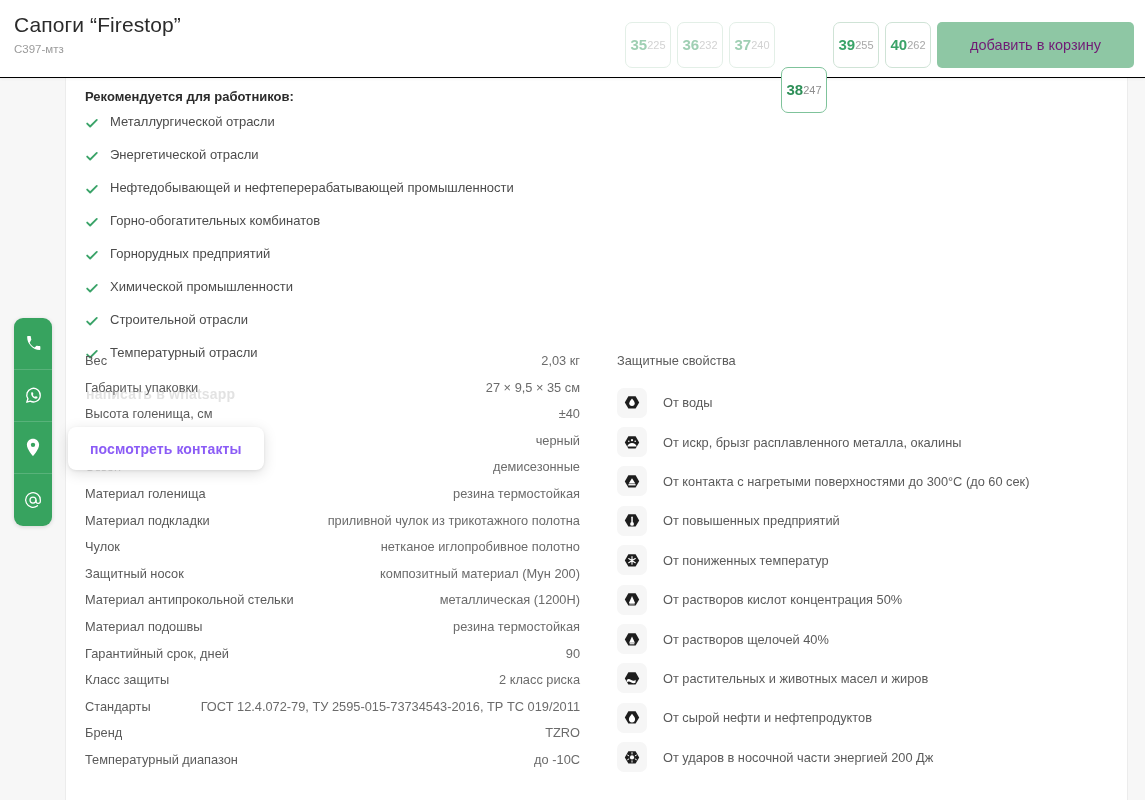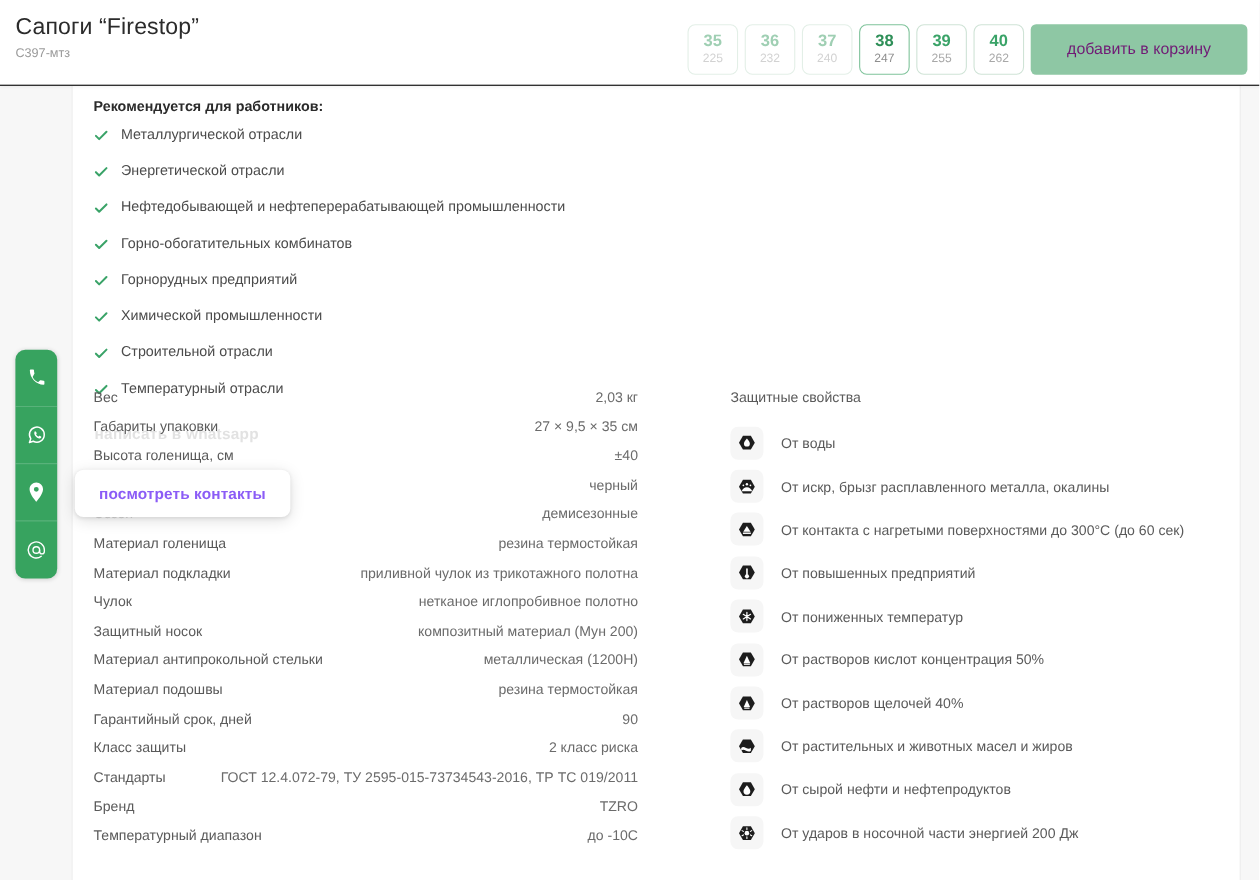--- a/index.html
+++ b/index.html
@@ -40,35 +40,35 @@
   
   .sizes {
     position: absolute; right: 214px; top: 22px;
     display: flex; gap: 6px;
   }
   .size-btn {
     width: 46px; height: 46px;
     border: 1px solid #cfe3d6;
     border-radius: 7px;
     background: #ffffff;
-    display: flex; flex-direction: column;
+    display: flex; flex-direction: row;
     align-items: center; justify-content: center;
     cursor: pointer;
   }
   .size-btn .s-num {
     font-size: 15px; font-weight: bold; color: #3aa368; line-height: 16px;
   }
   .size-btn .s-sub {
     font-size: 11px; color: #a8a8a8; line-height: 13px; margin-top: 1px;
   }
   .size-btn.dim { border-color: #e3efe7; }
   .size-btn.dim .s-num { color: #9fcfb3; }
   .size-btn.dim .s-sub { color: #d2d2d2; }
   .size-btn.selected {
-    border-color: #7fc39b; border-width: 1.5px;
+    border-color: #7fc39b; border-width: 1.5px; margin-top: 45px;
   }
   .size-btn.selected .s-num { color: #2e8f58; }
   .size-btn.selected .s-sub { color: #8e8e8e; }
 
   
   .cart-btn {
     position: absolute; right: 11px; top: 22px;
     width: 197px; height: 46px;
     background: #8ec7a4;
     border: none; border-radius: 5px;
@@ -112,21 +112,21 @@
   .spec-row {
     display: flex; justify-content: space-between; align-items: baseline;
     height: 26.6px; font-size: 12.8px;
     color: #5a5a5a;
   }
   .spec-label { color: #5a5a5a; white-space: nowrap; }
   .spec-value { color: #6b6b6b; text-align: right; white-space: nowrap; }
 
   
   .props {
-    position: absolute; left: 598px; top: 275px; width: 470px;
+    position: absolute; left: 551px; top: 275px; width: 470px;
   }
   .props-title {
     font-size: 12.8px; color: #5a5a5a; margin-bottom: 15px;
   }
   .prop-row {
     display: flex; align-items: center; height: 39.4px;
   }
   .prop-ico {
     width: 30px; height: 30px; flex: 0 0 auto;
     background: #f6f6f6; border-radius: 7px;

